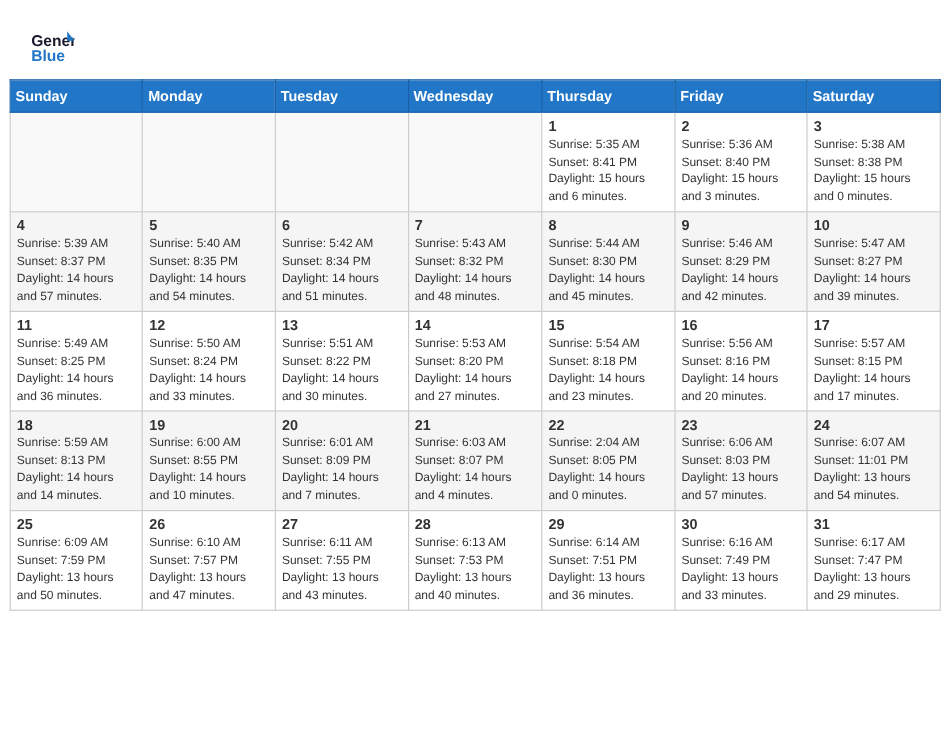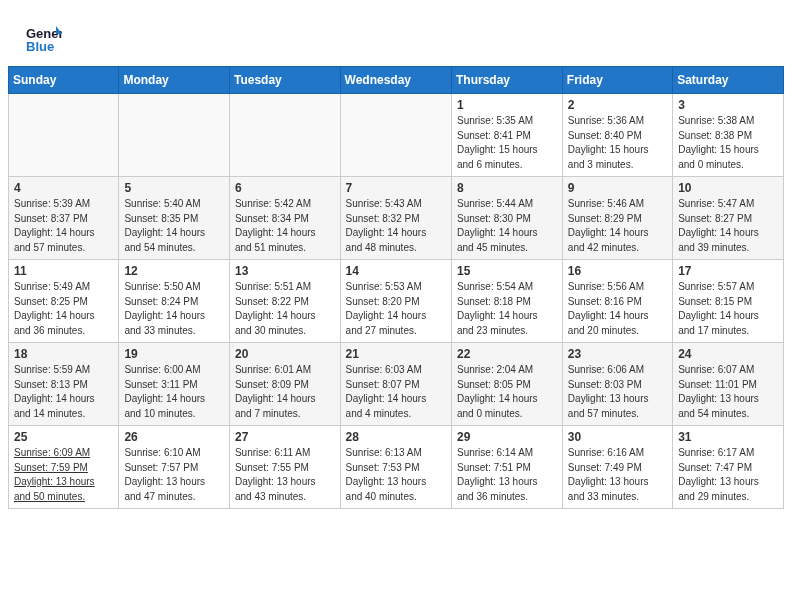--- a/index.html
+++ b/index.html
@@ -246,21 +246,21 @@
           <td>
             <span class="day-num">18</span>
             <div class="day-info" style="white-space: pre-line;">Sunrise: 5:59 AM
 Sunset: 8:13 PM
 Daylight: 14 hours
 and 14 minutes.</div>
           </td>
           <td>
             <span class="day-num">19</span>
             <div class="day-info" style="white-space: pre-line;">Sunrise: 6:00 AM
-Sunset: 3:11 PM
+Sunset: 8:55 PM
 Daylight: 14 hours
 and 10 minutes.</div>
           </td>
           <td>
             <span class="day-num">20</span>
             <div class="day-info" style="white-space: pre-line;">Sunrise: 6:01 AM
 Sunset: 8:09 PM
 Daylight: 14 hours
 and 7 minutes.</div>
           </td>
@@ -289,21 +289,21 @@
             <span class="day-num">24</span>
             <div class="day-info" style="white-space: pre-line;">Sunrise: 6:07 AM
 Sunset: 11:01 PM
 Daylight: 13 hours
 and 54 minutes.</div>
           </td>
         </tr>
         <tr>
           <td>
             <span class="day-num">25</span>
-            <div class="day-info" style="white-space: pre-line; text-decoration: underline;">Sunrise: 6:09 AM
+            <div class="day-info" style="white-space: pre-line;">Sunrise: 6:09 AM
 Sunset: 7:59 PM
 Daylight: 13 hours
 and 50 minutes.</div>
           </td>
           <td>
             <span class="day-num">26</span>
             <div class="day-info" style="white-space: pre-line;">Sunrise: 6:10 AM
 Sunset: 7:57 PM
 Daylight: 13 hours
 and 47 minutes.</div>

